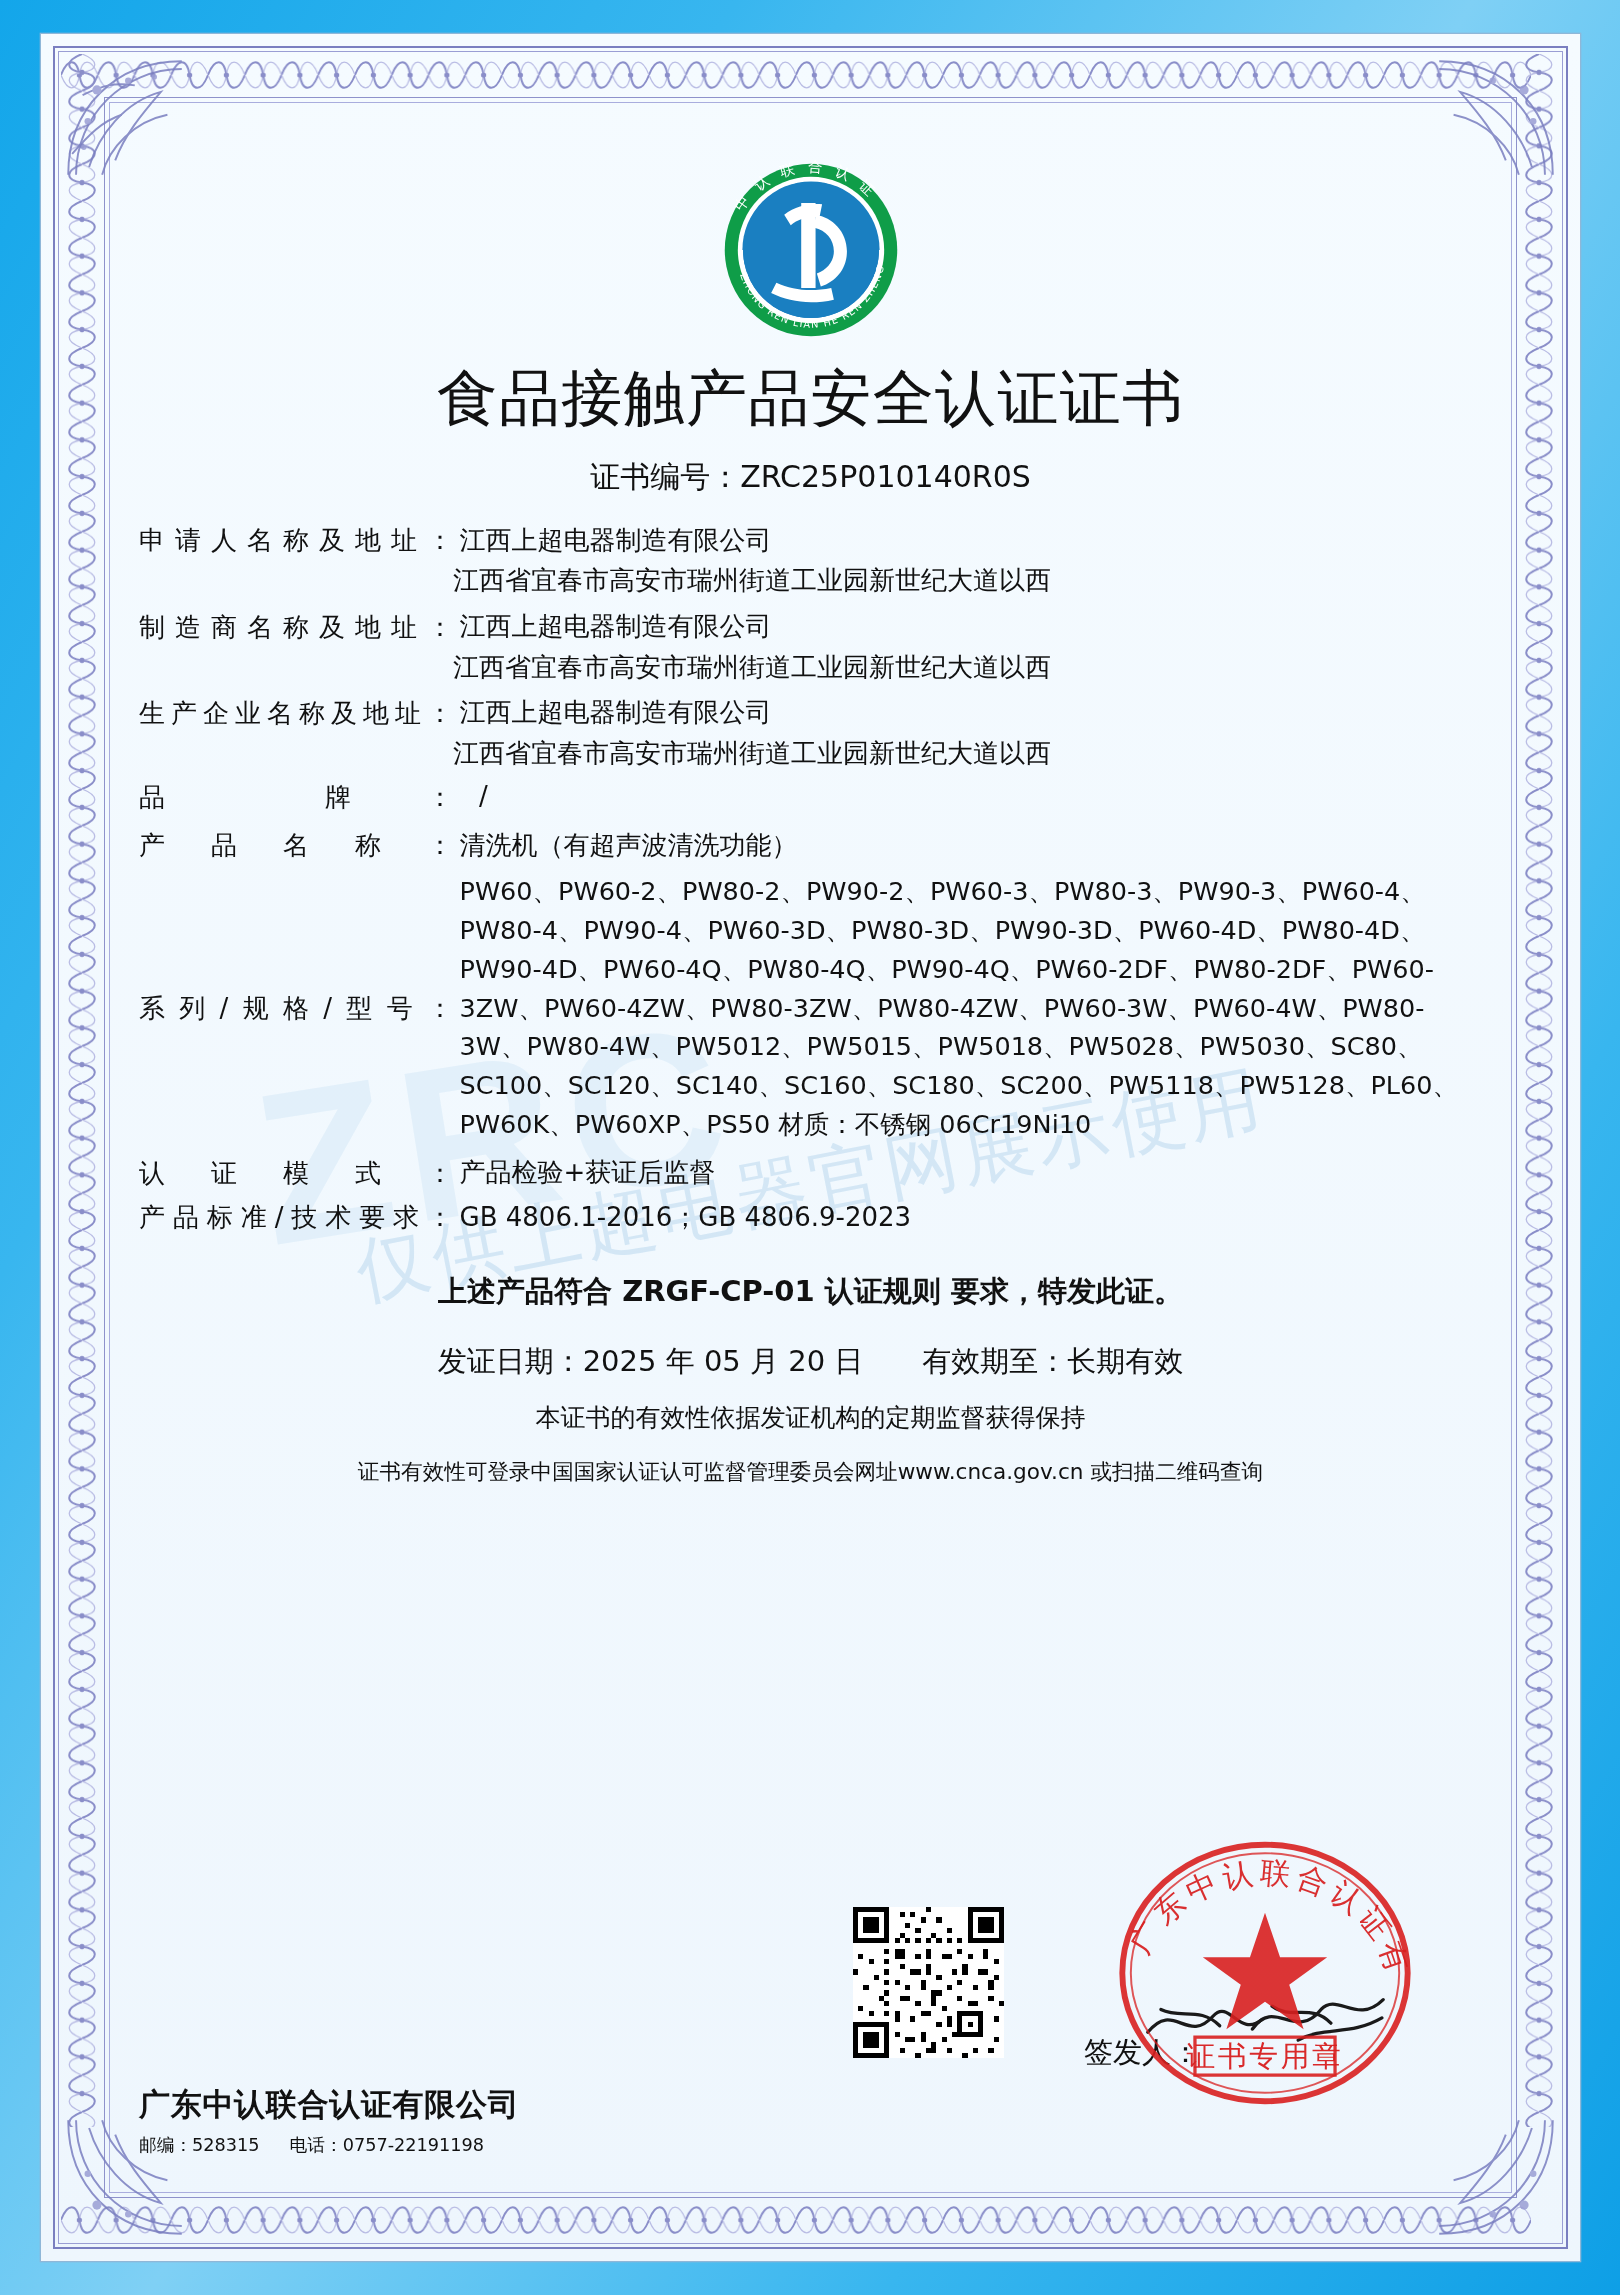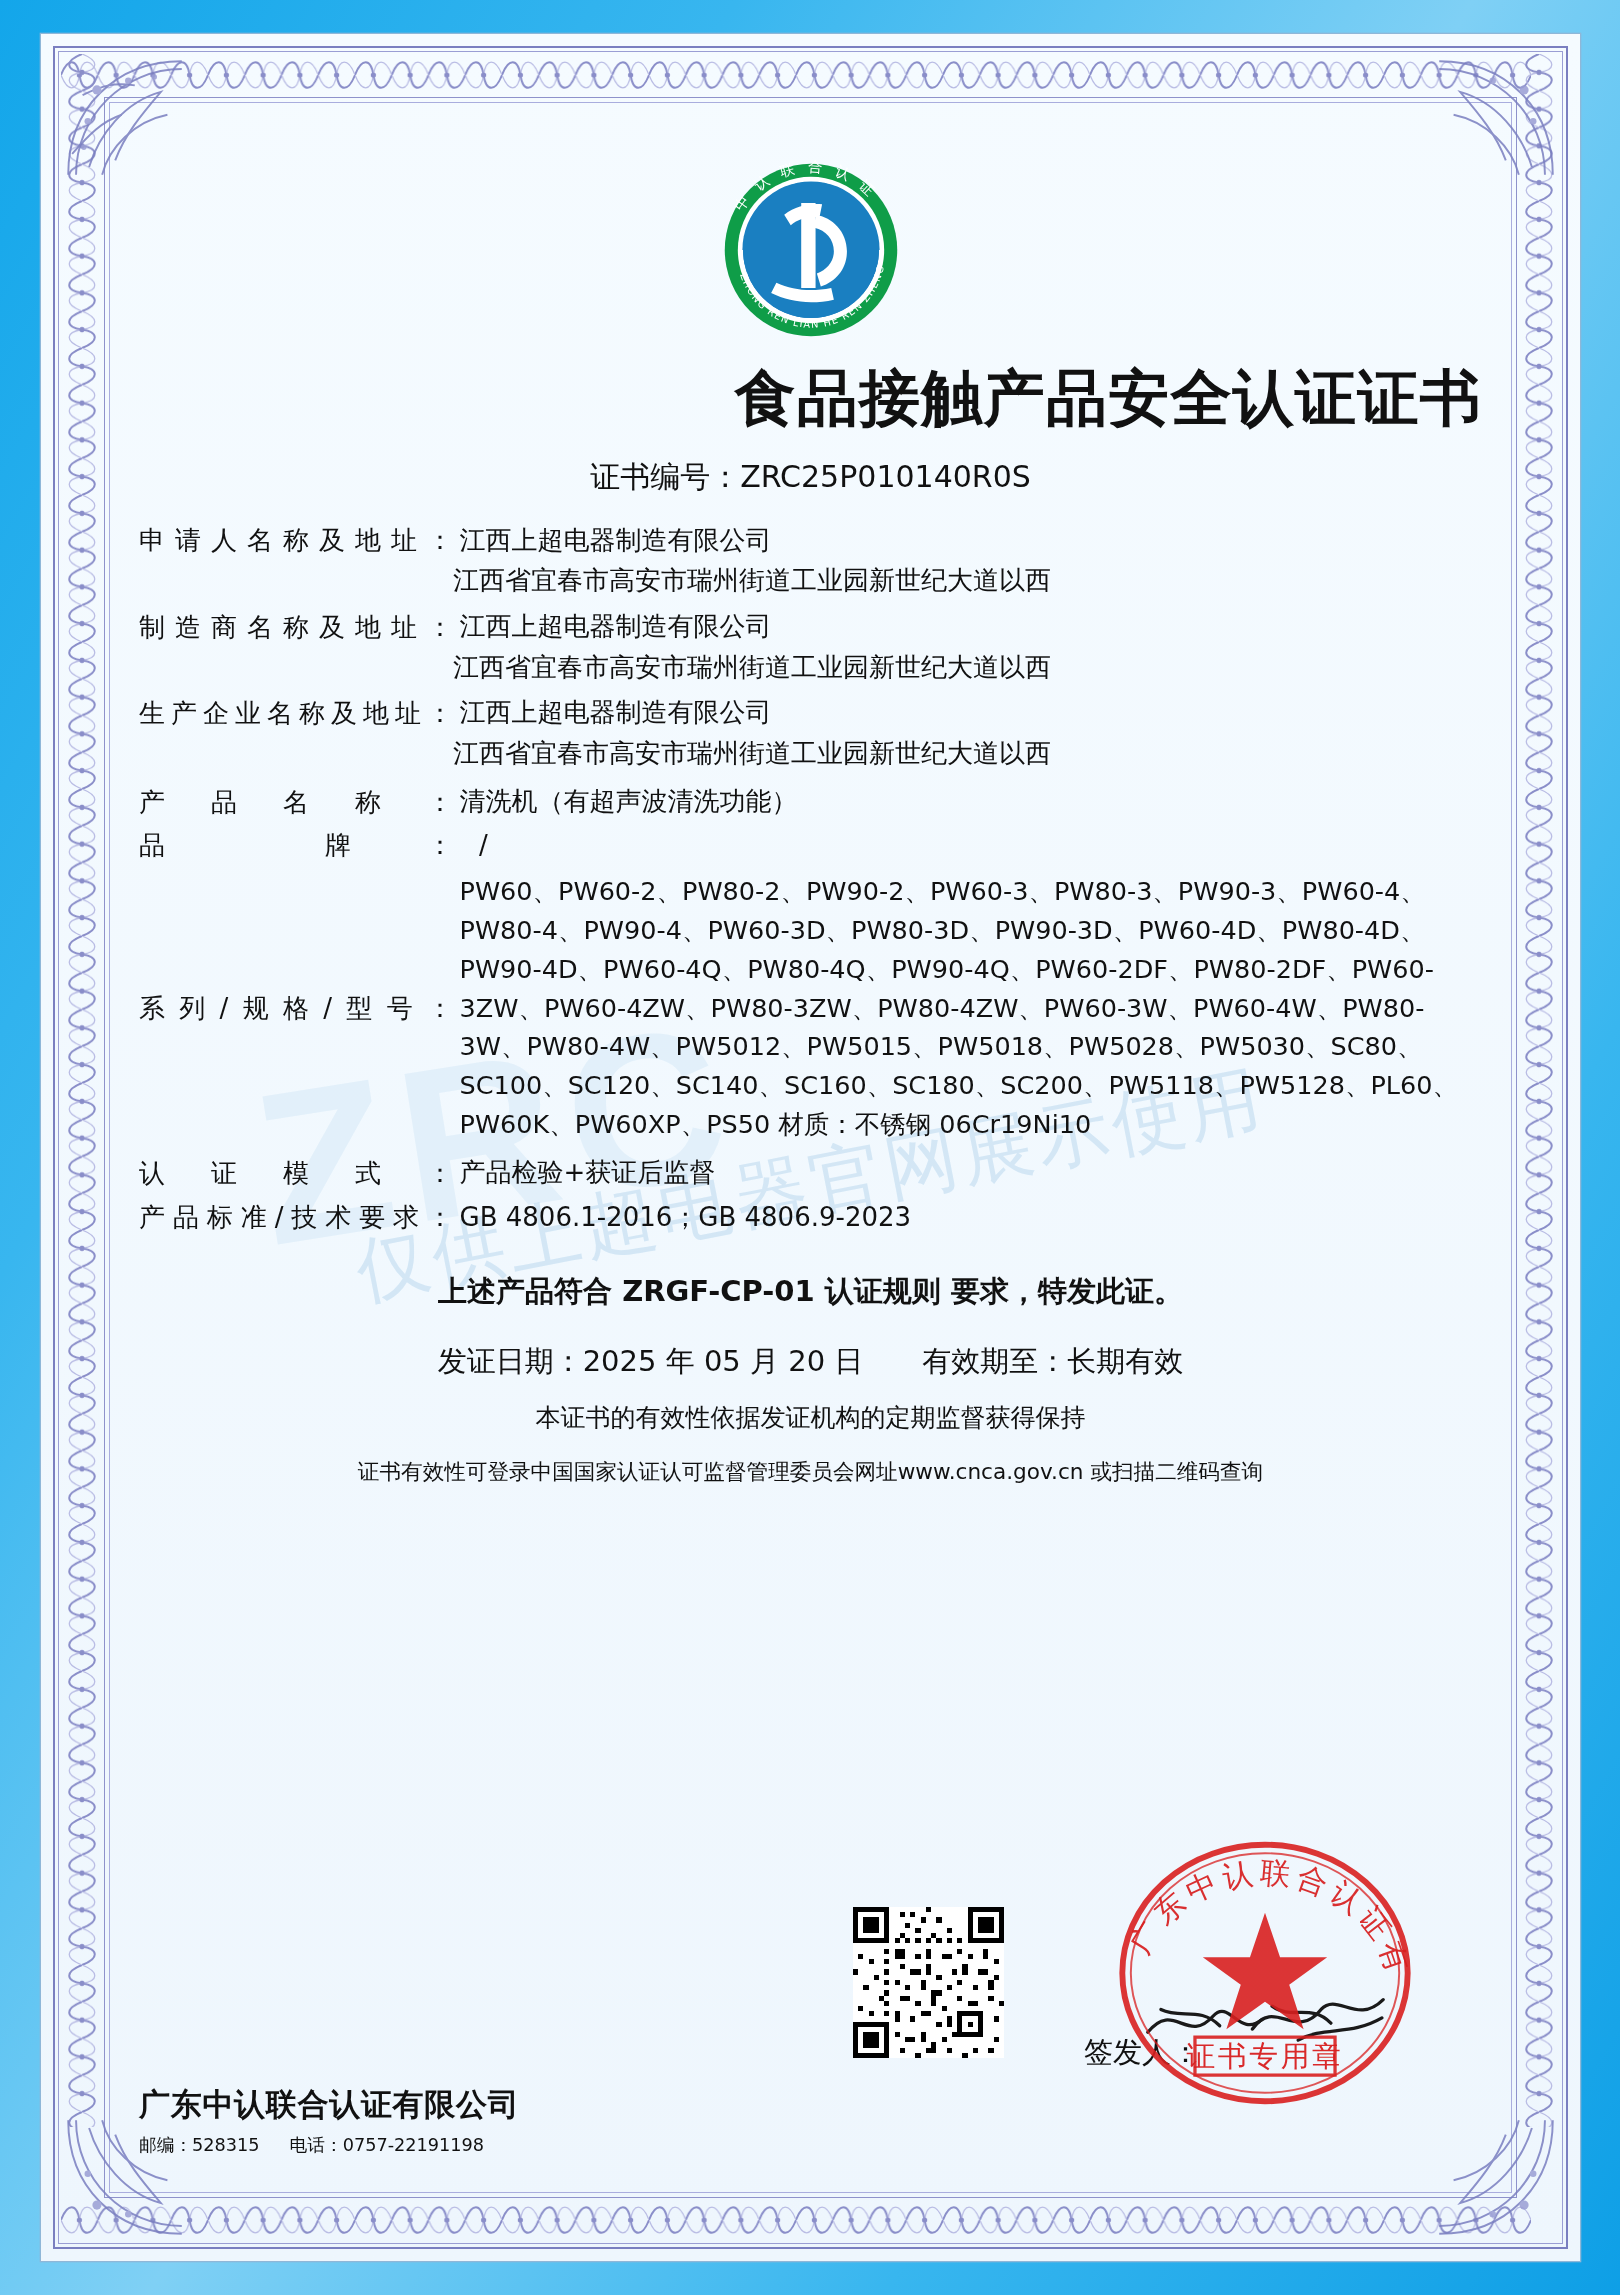--- a/index.html
+++ b/index.html
@@ -68,21 +68,21 @@
   }
 
   
   .content{position:absolute;left:98px;right:98px;top:98px;bottom:98px;}
 
   
   .logo-wrap{display:flex;justify-content:center;margin-top:19.6px;}
   .logo{width:216px;height:196px;position:relative;}
 
   .title{
-    text-align:right;font-size:61px;font-weight:bold;color:#111;
+    text-align:center;font-size:61px;font-weight:normal;color:#111;
     letter-spacing:1.3px;margin-top:10.5px;font-family:"DejaVu Sans",sans-serif;
   }
   .cert-no{
     text-align:center;font-size:30px;color:#111;margin-top:17px;
     font-family:"DejaVu Sans",sans-serif;
   }
 
   .rows{margin-top:23.6px;}
   .row{display:flex;align-items:center;margin-bottom:2.6px;}
   .lbl{
@@ -288,28 +288,28 @@
             <div class="val">江西上超电器制造有限公司</div>
           </div>
           <div class="sub">江西省宜春市高安市瑞州街道工业园新世纪大道以西</div>
 
           <div class="row" style="margin-top:7.9px;">
             <div class="lbl">生产企业名称及地址：</div>
             <div class="val">江西上超电器制造有限公司</div>
           </div>
           <div class="sub">江西省宜春市高安市瑞州街道工业园新世纪大道以西</div>
 
+          <div class="row" style="margin-top:5.2px;">
+            <div class="lbl">品 牌：</div>
+            <div class="val" style="padding-left:19.6px;">/</div>
+          </div>
+
           <div class="row" style="margin-top:10.5px;">
             <div class="lbl">产品名称：</div>
             <div class="val">清洗机（有超声波清洗功能）</div>
-          </div>
-
-          <div class="row" style="margin-top:5.2px;">
-            <div class="lbl">品 牌：</div>
-            <div class="val" style="padding-left:19.6px;">/</div>
           </div>
 
           <div class="row" style="margin-top:7.9px;">
             <div class="lbl">系列/规格/型号：</div>
             <div class="val models">PW60、PW60-2、PW80-2、PW90-2、PW60-3、PW80-3、PW90-3、PW60-4、PW80-4、PW90-4、PW60-3D、PW80-3D、PW90-3D、PW60-4D、PW80-4D、PW90-4D、PW60-4Q、PW80-4Q、PW90-4Q、PW60-2DF、PW80-2DF、PW60-3ZW、PW60-4ZW、PW80-3ZW、PW80-4ZW、PW60-3W、PW60-4W、PW80-3W、PW80-4W、PW5012、PW5015、PW5018、PW5028、PW5030、SC80、SC100、SC120、SC140、SC160、SC180、SC200、PW5118、PW5128、PL60、PW60K、PW60XP、PS50  材质：不锈钢 06Cr19Ni10</div>
           </div>
 
           <div class="row" style="margin-top:10.5px;">
             <div class="lbl">认证模式：</div>
             <div class="val">产品检验+获证后监督</div>

